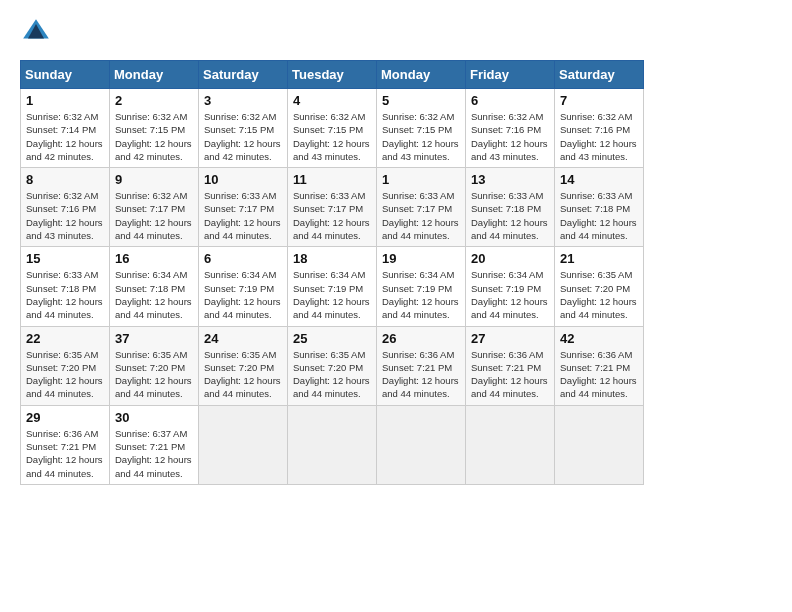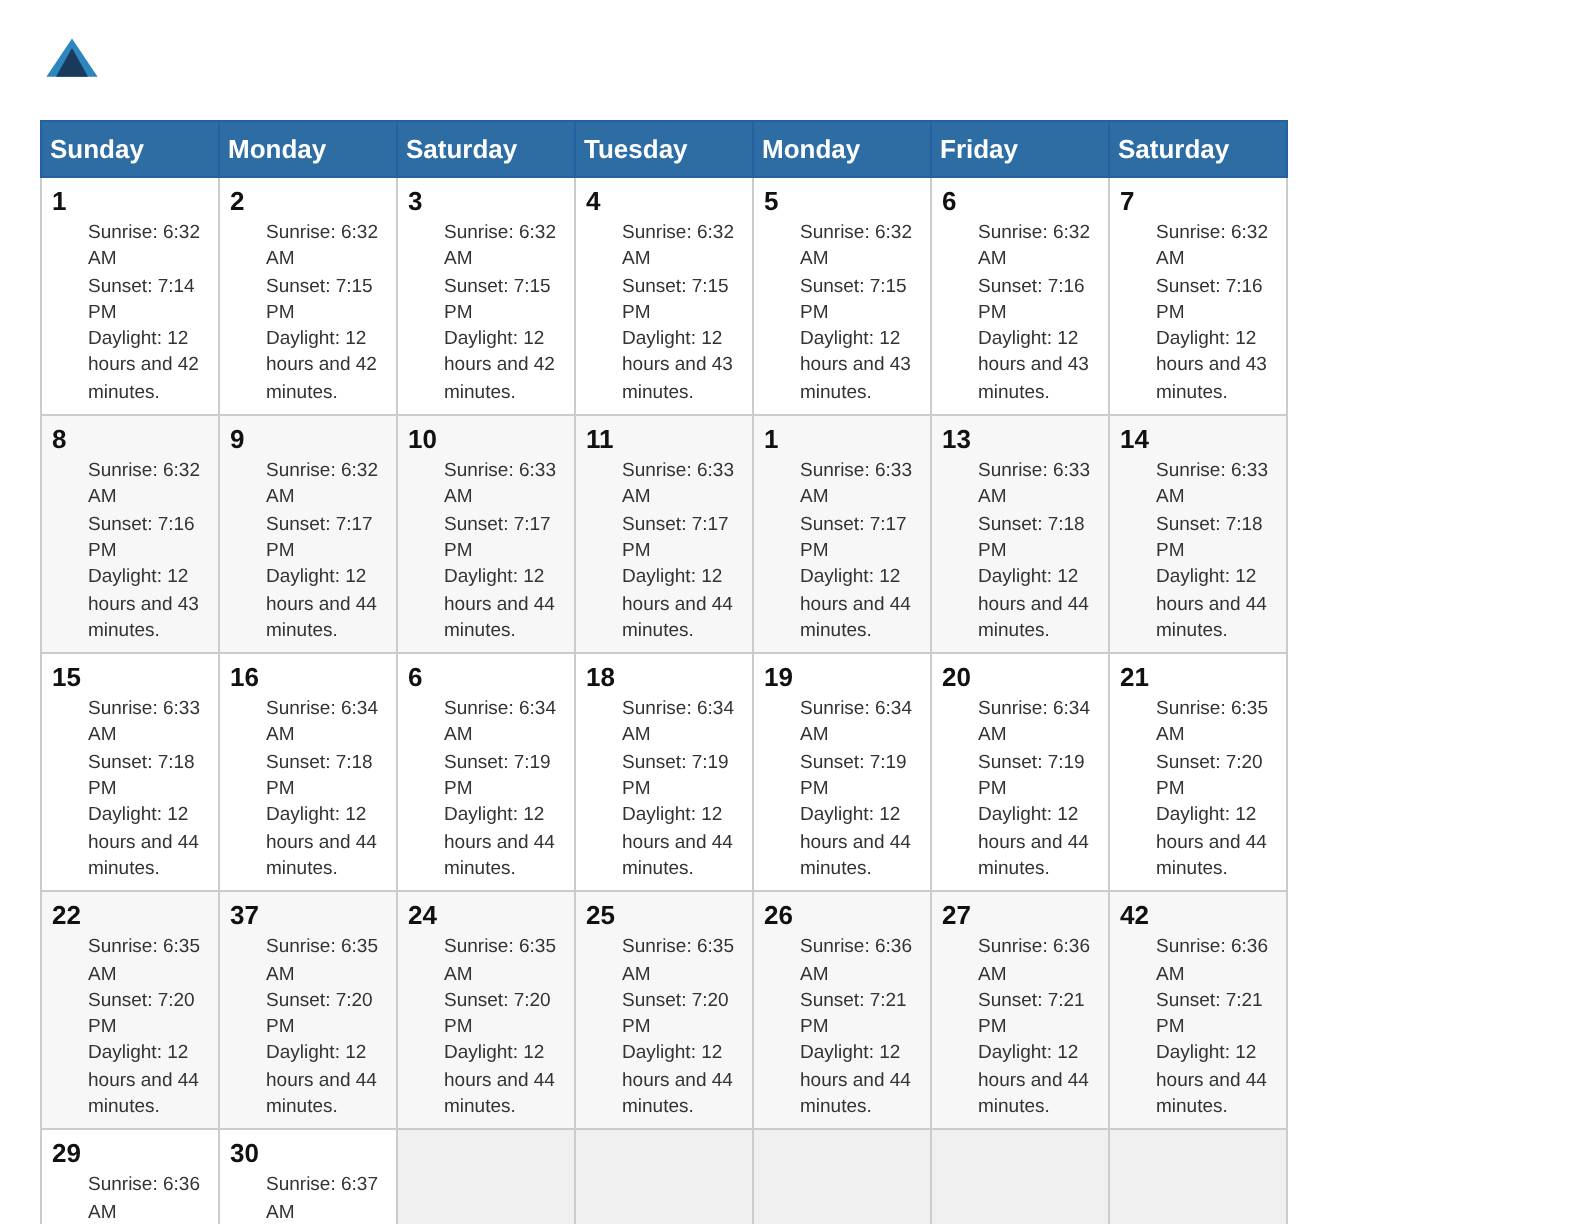--- a/index.html
+++ b/index.html
@@ -79,21 +79,20 @@
       font-size: 13px;
       font-weight: bold;
       color: #111;
       display: block;
       margin-bottom: 2px;
     }
     .day-info {
       font-size: 9.5px;
       color: #333;
       line-height: 1.4;
-      margin-left: 18px;
     }
     .empty-cell {
       background: #f0f0f0 !important;
     }
   </style>
 </head>
 <body>
 
 <div class="page">
   <div class="header">

